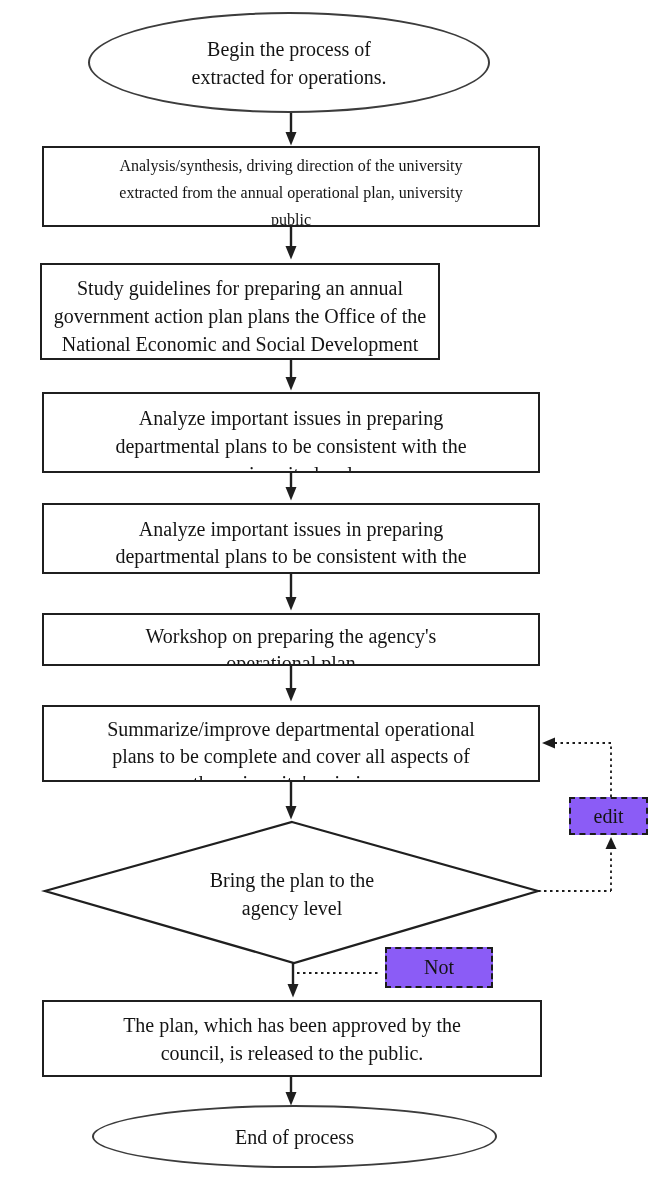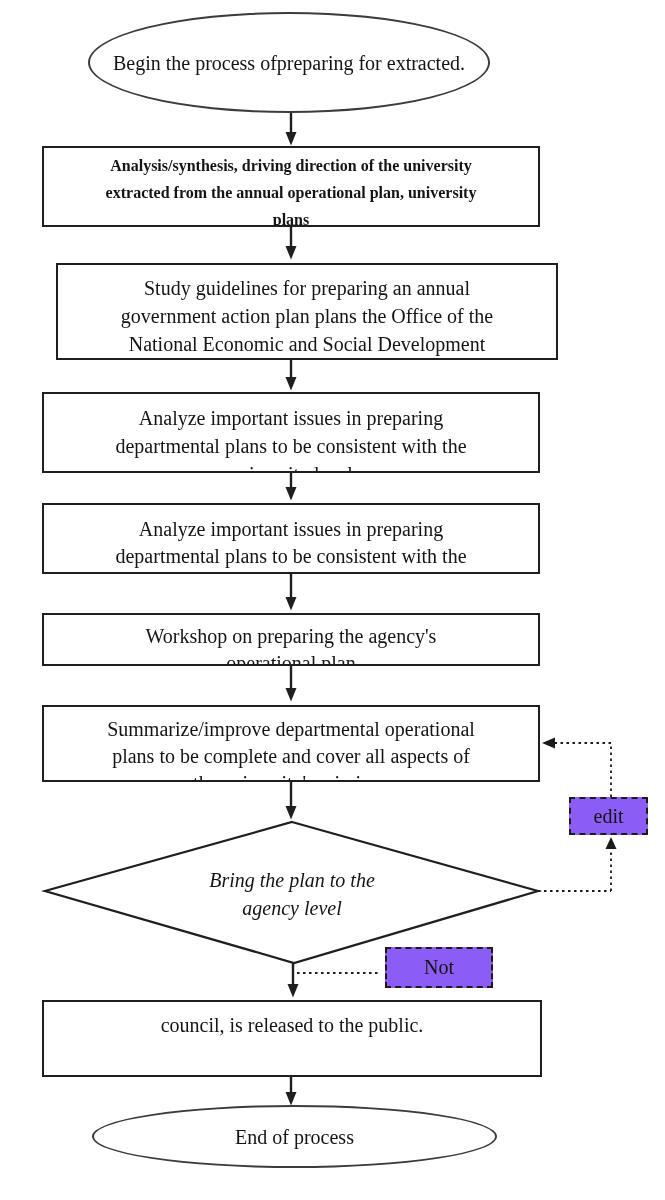--- a/index.html
+++ b/index.html
@@ -5,29 +5,29 @@
   html,body{margin:0;padding:0;background:#ffffff;}
   .canvas{
     position:relative;width:665px;height:1200px;background:#ffffff;
     font-family:"Liberation Serif","DejaVu Serif",serif;color:#141414;
     overflow:hidden;
   }
   .svg-layer{position:absolute;left:0;top:0;width:665px;height:1200px;}
   .node{position:absolute;box-sizing:border-box;text-align:center;}
   .terminator{
     border:2px solid #3c3c3c;border-radius:50%;
-    display:flex;flex-direction:row;justify-content:center;align-items:center;
+    display:flex;flex-direction:column;justify-content:center;align-items:center;
     font-size:20px;line-height:28px;
   }
   .pbox{
     border:2px solid #1f1f1f;background:#fff;overflow:hidden;
     font-size:20px;line-height:28px;
   }
   .pbox .ln{white-space:nowrap;}
-  .small-font{font-size:16px;line-height:27px;font-weight:bold;}
+  .small-font{font-size:16px;line-height:27px;}
   .lh27{line-height:27px;}
   .dashed-box{
     border:2px dashed #1b1b1b;background:#8b5cf6;
     display:flex;justify-content:center;align-items:center;
     font-size:20px;
   }
   .diamond-label{
     position:absolute;text-align:center;font-size:20px;line-height:28px;
   }
 </style>
@@ -88,30 +88,30 @@
       <polygon points="555,737.5 555,748.5 542,743" fill="#1b1b1b"></polygon>
     </g>
 
     <g>
       <line x1="297" y1="973" x2="381" y2="973" stroke="#1b1b1b" stroke-width="1.8" stroke-dasharray="2.5,3.5"></line>
     </g>
   </svg>
 
   <div class="node terminator" style="left:88px;top:12px;width:402px;height:101px;">
     <div>Begin the process of</div>
-    <div>preparing for extracted.</div>
+    <div>extracted for operations.</div>
   </div>
 
   <div class="node pbox small-font" style="left:42px;top:146px;width:498px;height:81px;padding-top:4px;">
     <div class="ln">Analysis/synthesis, driving direction of the university</div>
     <div class="ln">extracted from the annual operational plan, university</div>
-    <div class="ln">plans</div>
+    <div class="ln">public</div>
   </div>
 
-  <div class="node pbox" style="left:40px;top:263px;width:502px;height:97px;padding-top:9px;margin-left:16px;">
+  <div class="node pbox" style="left:40px;top:263px;width:400px;height:97px;padding-top:9px;">
     <div class="ln">Study guidelines for preparing an annual</div>
     <div class="ln">government action plan plans the Office of the</div>
     <div class="ln">National Economic and Social Development</div>
   </div>
 
   <div class="node pbox" style="left:42px;top:392px;width:498px;height:81px;padding-top:10px;">
     <div class="ln">Analyze important issues in preparing</div>
     <div class="ln">departmental plans to be consistent with the</div>
     <div class="ln">university level</div>
   </div>
@@ -125,34 +125,35 @@
     <div class="ln">Summarize/improve departmental operational</div>
     <div class="ln">plans to be complete and cover all aspects of</div>
     <div class="ln">the university's missions</div>
   </div>
 
   <div class="node pbox lh27" style="left:42px;top:613px;width:498px;height:53px;padding-top:8px;">
     <div class="ln">Workshop on preparing the agency's</div>
     <div class="ln">operational plan</div>
   </div>
 
-  <div class="diamond-label" style="left:92px;top:866px;width:400px;font-style:italic;">
+  <div class="diamond-label" style="left:92px;top:866px;width:400px;">
     <div>Bring the plan to the</div>
     <div>agency level</div>
   </div>
 
   <div class="node dashed-box" style="left:569px;top:797px;width:79px;height:38px;">
     <span>edit</span>
   </div>
 
   <div class="node dashed-box" style="left:385px;top:947px;width:108px;height:41px;">
     <span>Not</span>
   </div>
 
   <div class="node pbox" style="left:42px;top:1000px;width:500px;height:77px;padding-top:9px;">
+    <div class="ln">The plan, which has been approved by the</div>
     <div class="ln">council, is released to the public.</div>
   </div>
 
   <div class="node terminator" style="left:92px;top:1105px;width:405px;height:63px;">
     <div>End of process</div>
   </div>
 
 </div>
 
 </body></html>

